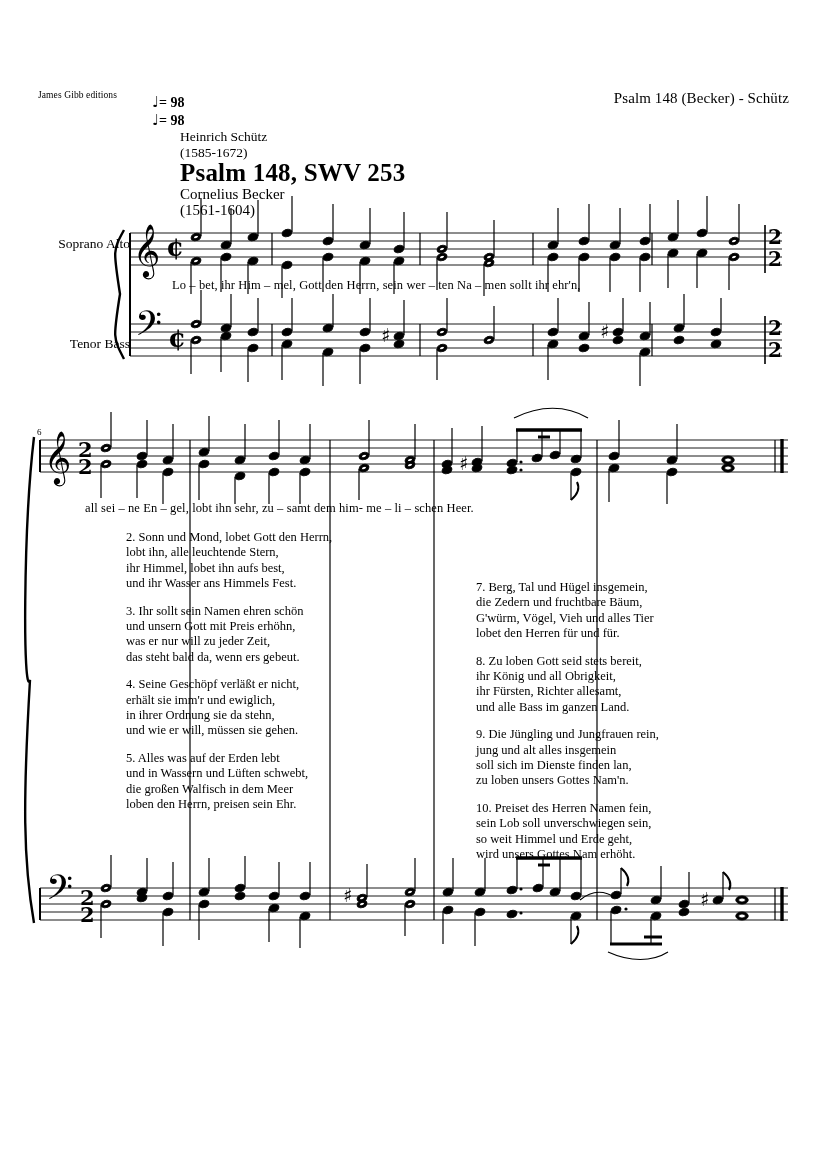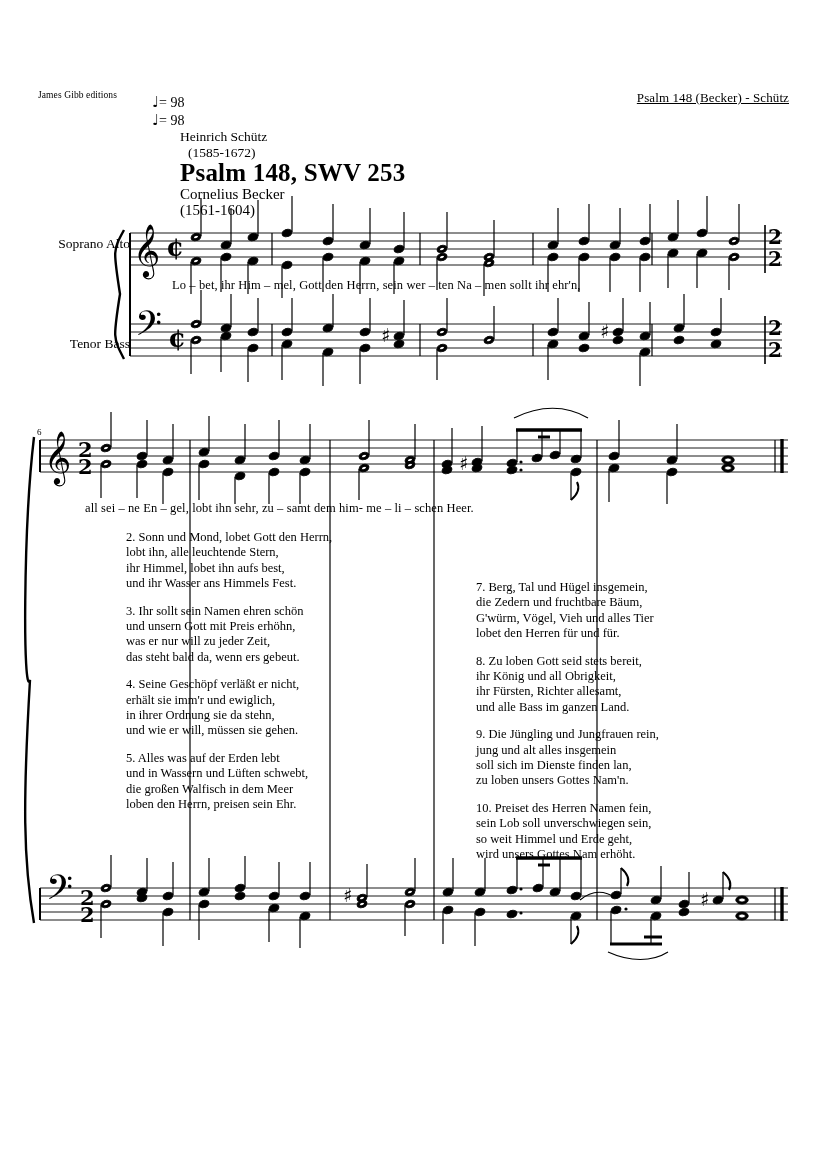--- a/index.html
+++ b/index.html
@@ -23,47 +23,46 @@
   .hdr-left {
     position: absolute;
     left: 38px; top: 90px;
     font-size: 9.5px;
     letter-spacing: 0.1px;
     white-space: nowrap;
   }
   .hdr-right {
     position: absolute;
     right: 38px; top: 90px;
-    font-size: 13px;
+    font-size: 15px;
     letter-spacing: 0.1px;
     white-space: nowrap;
     text-align: right;
-    text-decoration: underline;
   }
 
   
   .tempo {
     position: absolute;
     left: 152px;
-    font-weight: normal;
+    font-weight: bold;
     font-size: 14px;
     white-space: nowrap;
   }
   .tempo .notegl { font-size: 15px; font-family: "DejaVu Sans", sans-serif; }
   #tempo1 { top: 93px; }
   #tempo2 { top: 111px; }
 
   .composer {
     position: absolute;
     left: 180px;
     font-size: 13.5px;
     white-space: nowrap;
   }
   #composer-name { top: 129px; }
-  #composer-dates { top: 145px; margin-left: 8px; }
+  #composer-dates { top: 145px; }
 
   .title {
     position: absolute;
     left: 180px; top: 159px;
     font-size: 25px;
     font-weight: bold;
     letter-spacing: 0.2px;
     white-space: nowrap;
   }
 

